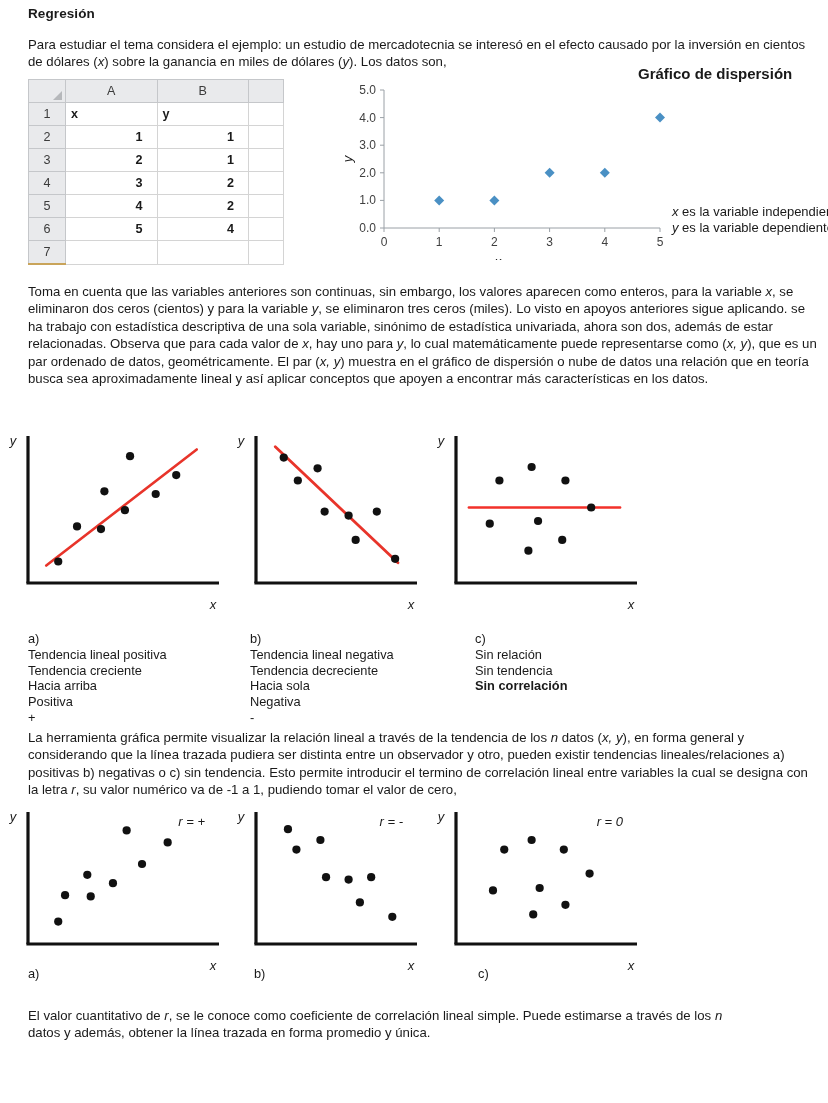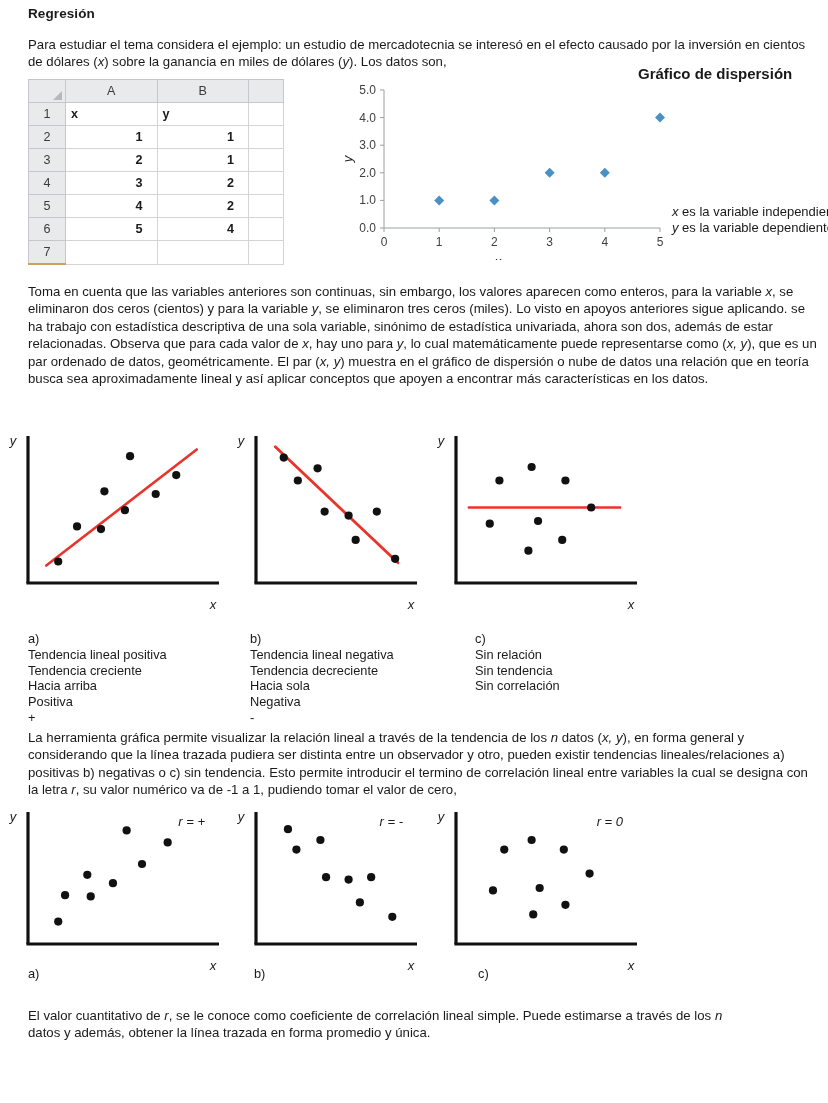--- a/index.html
+++ b/index.html
@@ -139,21 +139,21 @@
     left: 28px;
     top: 406px;
     width: 790px;
   }
   .mini { position: absolute; }
   .caption {
     position: absolute;
     font-size: 12.8px;
     line-height: 15.8px;
   }
-  .caption b { font-weight: normal; }
+  .caption b { font-weight: bold; }
 
   #corr-para {
     position: absolute;
     left: 28px;
     top: 729px;
     width: 790px;
   }
   #final-para {
     position: absolute;
     left: 28px;

